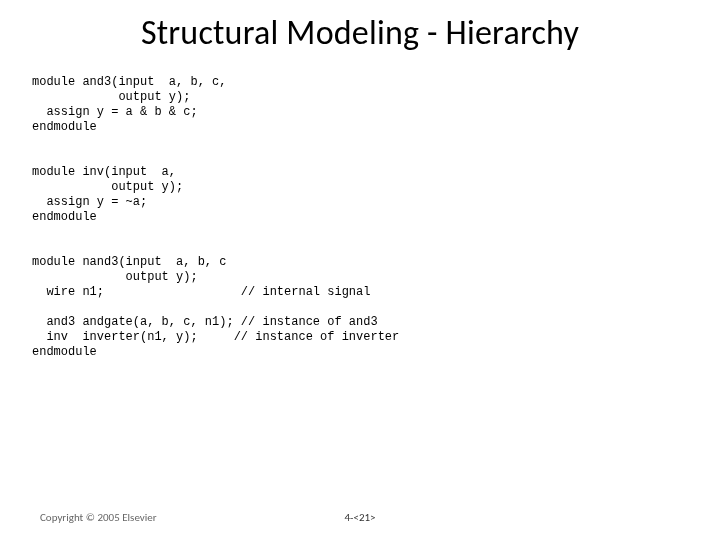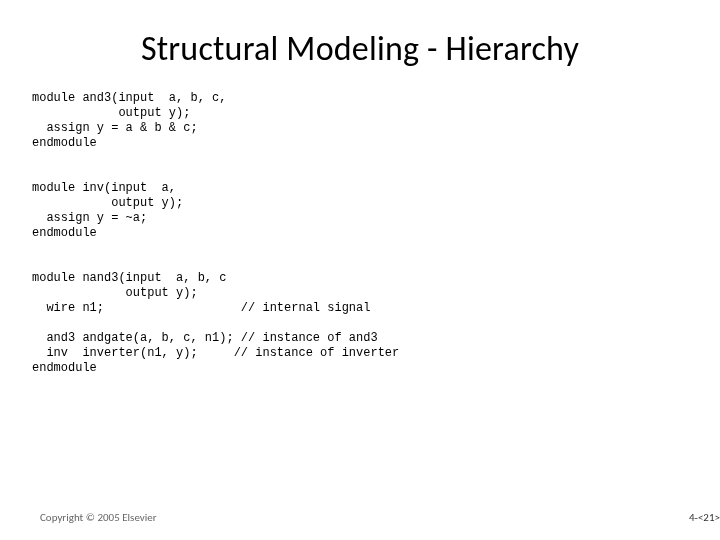--- a/index.html
+++ b/index.html
@@ -6,21 +6,21 @@
     margin: 0;
     padding: 0;
     width: 720px;
     height: 540px;
     background: #ffffff;
     font-family: Calibri, Arial, sans-serif;
     position: relative;
     box-sizing: border-box;
   }
   .slide {
-    padding: 28px 40px 0 40px;
+    padding: 12px 40px 0 40px;
     box-sizing: border-box;
     height: 100%;
     position: relative;
   }
   .title {
     font-size: 34px;
     font-weight: 400;
     color: #000;
     text-align: center;
     margin: 0 0 22px 0;
@@ -40,21 +40,21 @@
     bottom: 16px;
     font-size: 11px;
     color: #666;
     font-family: Calibri, Arial, sans-serif;
   }
   .footer-center {
     position: absolute;
     left: 0;
     right: 0;
     bottom: 16px;
-    text-align: right;
+    text-align: center;
     font-size: 11px;
     color: #333;
     font-family: Calibri, Arial, sans-serif;
   }
 </style>
 </head>
 <body>
 
 <div class="slide">
   <h1 class="title">Structural Modeling - Hierarchy</h1>

